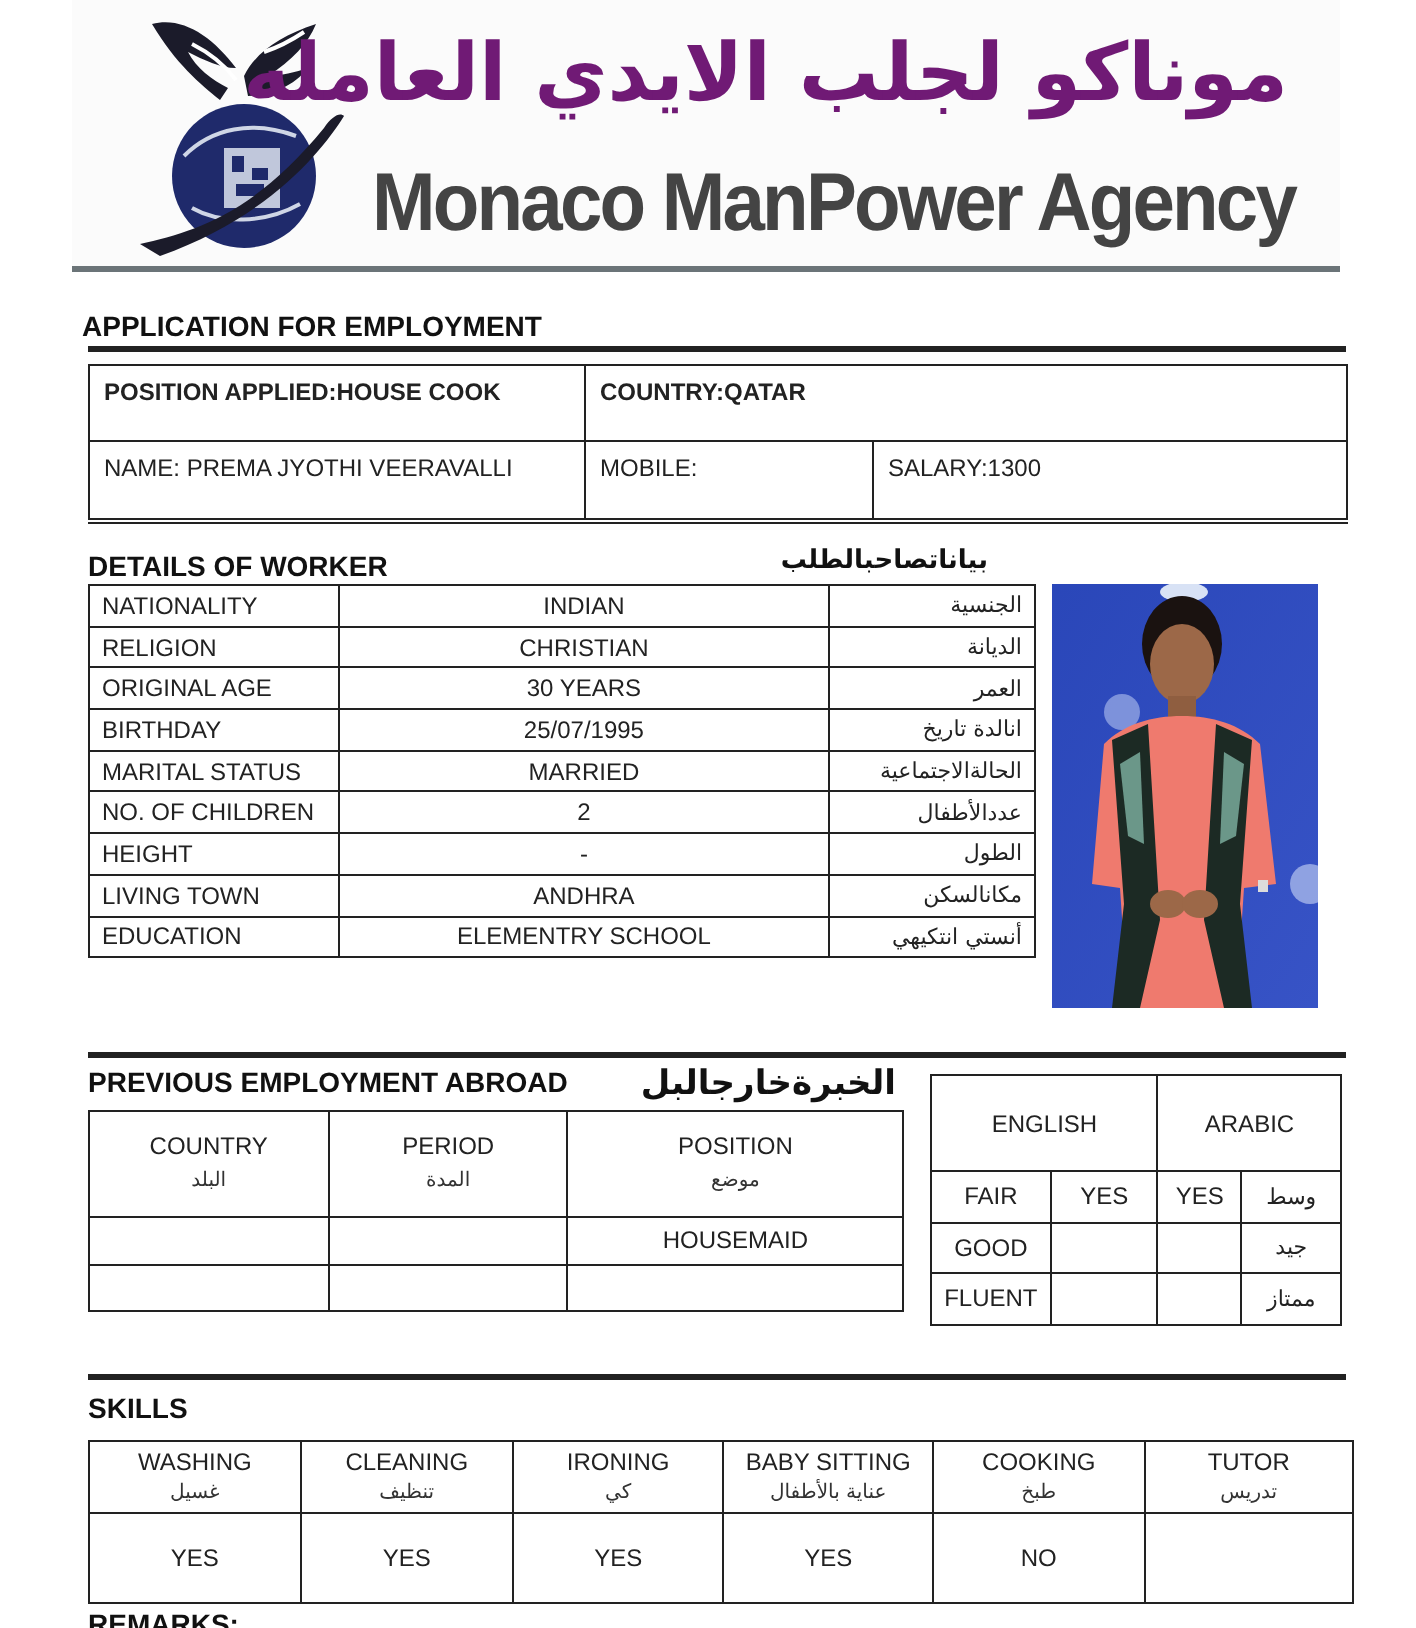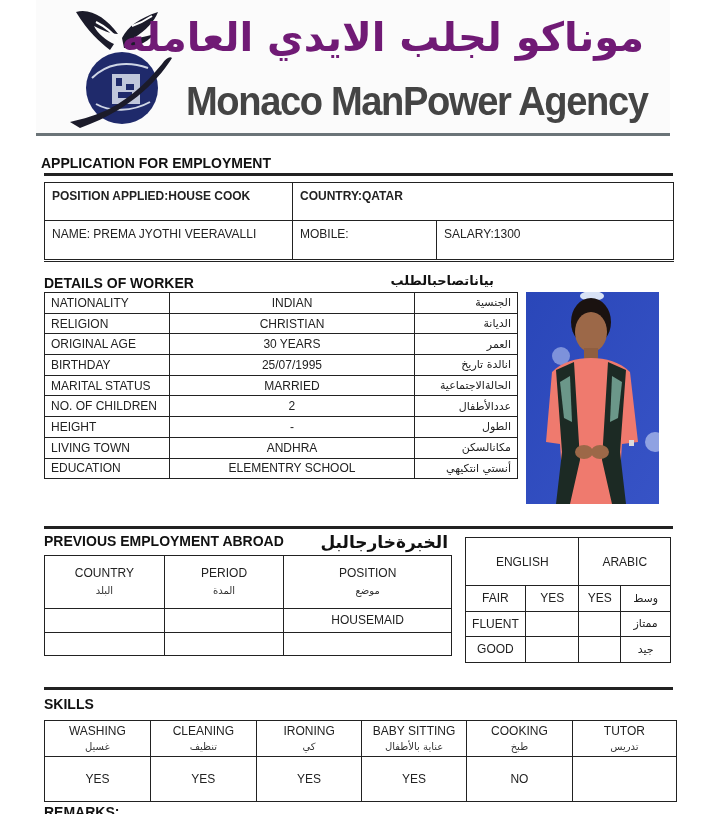--- a/index.html
+++ b/index.html
@@ -216,30 +216,30 @@
     <td colspan="2">ENGLISH</td>
     <td colspan="2">ARABIC</td>
   </tr>
   <tr class="r">
         <td class="c1">FAIR</td>
         <td class="c2">YES</td>
         <td class="c3">YES</td>
         <td class="c4 ar">وسط</td>
       </tr>
   <tr class="r">
+        <td class="c1">GOOD</td>
+        <td class="c2"></td>
+        <td class="c3"></td>
+        <td class="c4 ar">جيد</td>
+      </tr>
+  <tr class="r">
         <td class="c1">FLUENT</td>
         <td class="c2"></td>
         <td class="c3"></td>
         <td class="c4 ar">ممتاز</td>
-      </tr>
-  <tr class="r">
-        <td class="c1">GOOD</td>
-        <td class="c2"></td>
-        <td class="c3"></td>
-        <td class="c4 ar">جيد</td>
       </tr>
 </tbody>
   </table>
 
 <div class="abs rule-thick" style="left:44px; top:687px; width:629px;"></div>
 
 <div class="abs section-title" style="left:44px; top:696px;">SKILLS</div>
 
 <table class="skills-table">
   <tbody>

